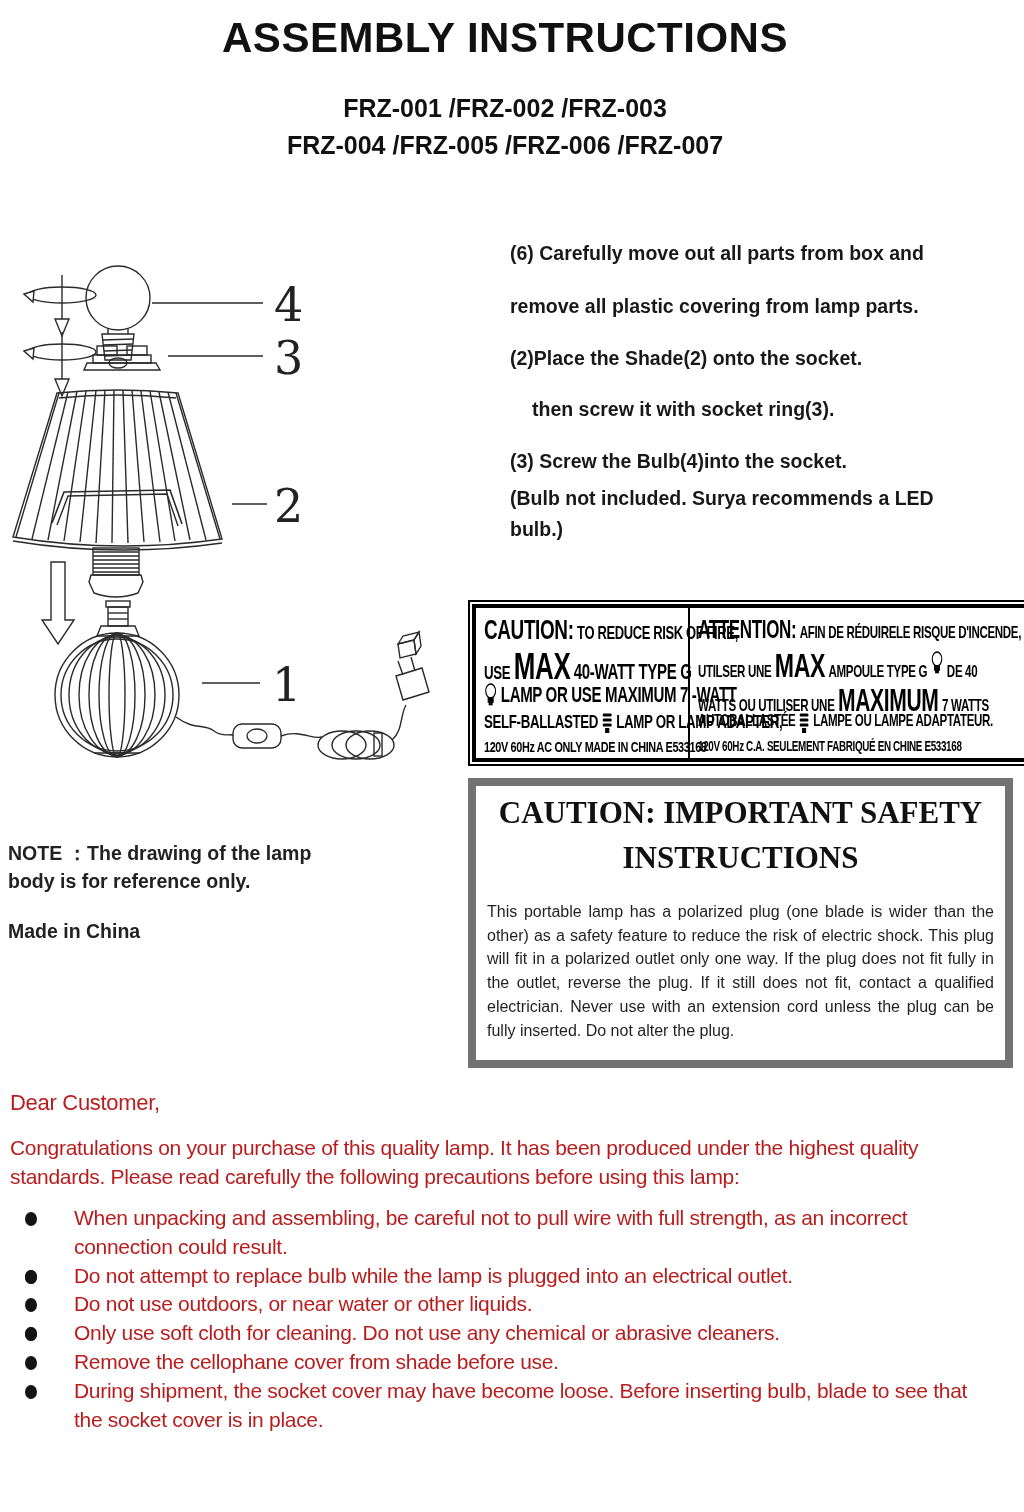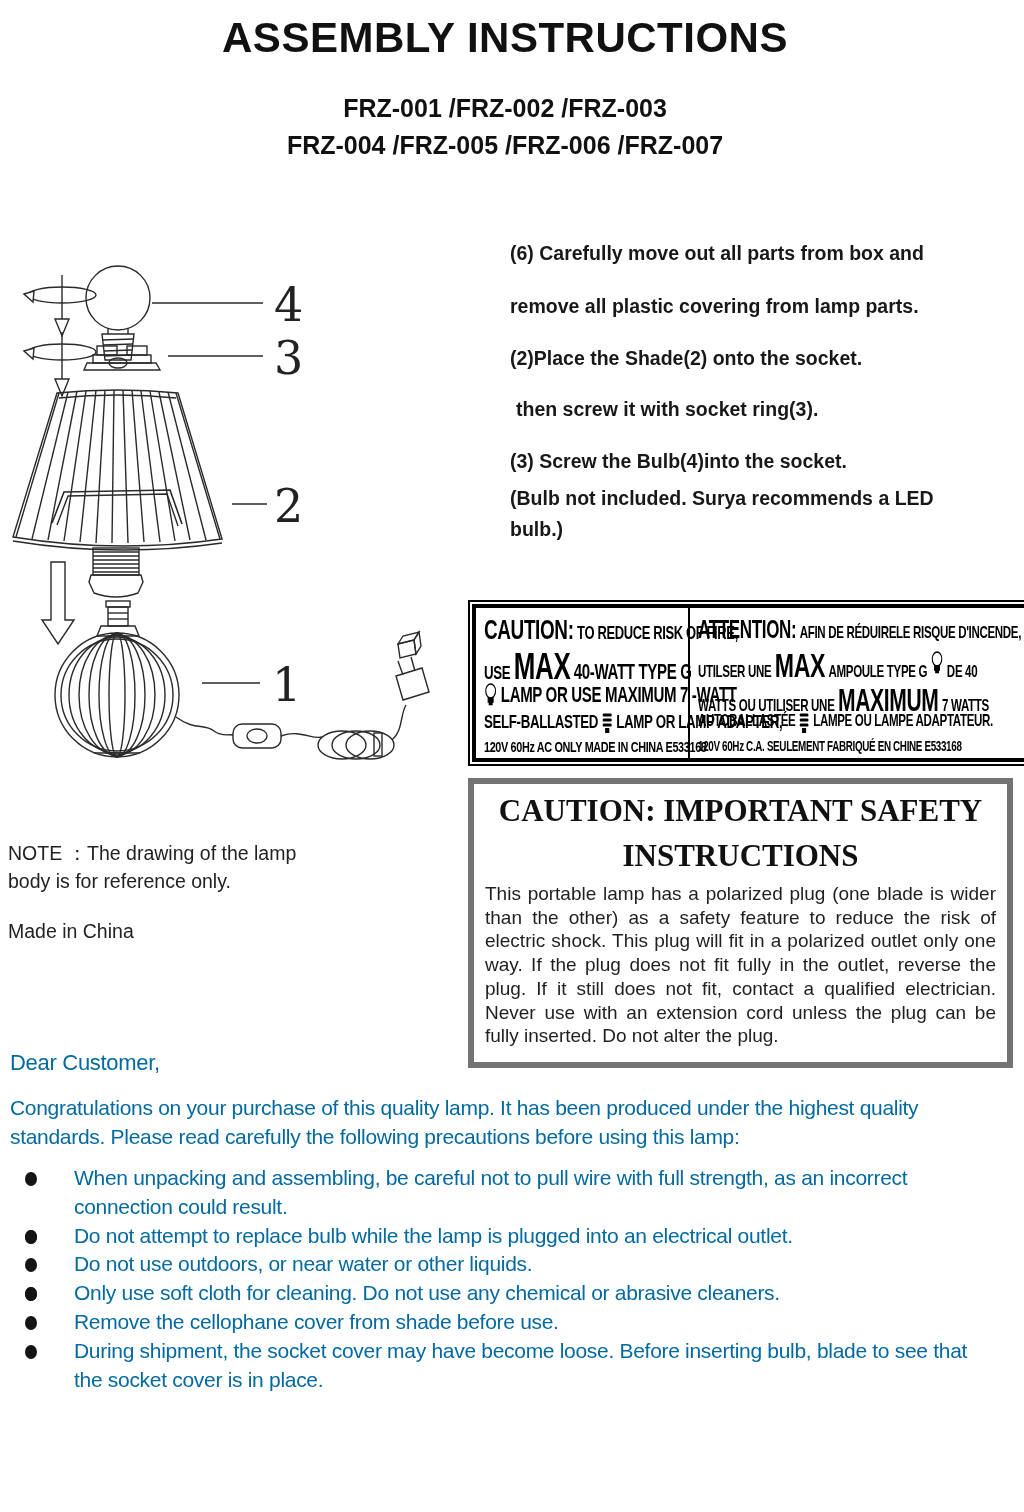--- a/index.html
+++ b/index.html
@@ -32,21 +32,21 @@
     font-family:"DejaVu Serif","Liberation Serif",serif;
     font-size:46px; fill:#222;
   }
 
   
   .steps { left:510px; top:243px; width:505px; }
   .step { font-weight:bold; font-size:19.5px; line-height:20px; color:#181818; }
   .step.gap1 { margin-top:33px; }
   .step.gap2 { margin-top:32px; }
   .step.gap3 { margin-top:31px; }
-  .step.indent { padding-left:6px; }
+  .step.indent { padding-left:6px;margin-left:16px; }
   .step.wrap { margin-top:12px; width:478px; line-height:31px; }
 
   
   .label-outer {
     left:468px; top:600px; width:598px; height:166px;
     border:2px solid #000; padding:2px; background:#fff;
   }
   .label-inner {
     border:4px solid #000; width:100%; height:100%;
     display:flex; overflow:hidden;
@@ -65,42 +65,42 @@
   .c-len3{font-size:21.5px;} .c-len4{font-size:19px;} .c-len5{font-size:15.5px;}
   .c-h1fr{font-size:25px;} .c-tfr{font-size:17px;}
   .c-maxfr{font-size:34px;} .c-maximum{font-size:31px;}
   .c-lfr5{font-size:14.5px;}
   .mini-icon { display:inline-block; vertical-align:-4px; }
   .crow .mini-icon { align-self:center; }
 
   
   .safety-box {
     left:468px; top:778px; width:545px; height:290px;
-    border:6px solid #737373; background:#fff;
+    border:8px solid #737373; background:#fff;
   }
   .safety-title {
     text-align:center;
     font-family:"Liberation Serif",serif;
     font-weight:bold; font-size:31px; line-height:45px;
     padding-top:4px; color:#111;
   }
   .safety-body {
-    margin:4px 11px 0 11px;
-    font-size:19px; line-height:23.7px;
+    margin:20px 11px 0 11px;
+    font-size:16px; line-height:23.7px;
     text-align:justify; color:#1f1f1f;
   }
 
   
-  .note { left:8px; top:843px; width:450px; font-weight:normal; color:#222; }
+  .note { left:8px; top:843px; width:450px; font-weight:bold; color:#222; }
   .note p { font-size:19.5px; line-height:21px; }
   .note .n2 { margin-top:7px; }
   .note .origin { margin-top:29px; }
 
   
-  .customer { left:10px; top:1050px; width:1008px; letter-spacing:-0.3px; color:#0369a1; }
+  .customer { left:10px; top:1090px; width:1008px; letter-spacing:-0.3px; color:#b91c1c; }
   .salutation { font-size:22px; }
   .intro { margin-top:17px; width:965px; font-size:21px; line-height:29px; }
   .precautions { margin-top:13px; list-style:none; }
   .precautions li { position:relative; padding-left:64px; max-width:975px; font-size:21px; line-height:28.8px; }
   .dot {
     position:absolute; left:15px; top:8px;
     width:12px; height:14px; background:#141414; border-radius:50%;
   }
 </style>
 </head>

